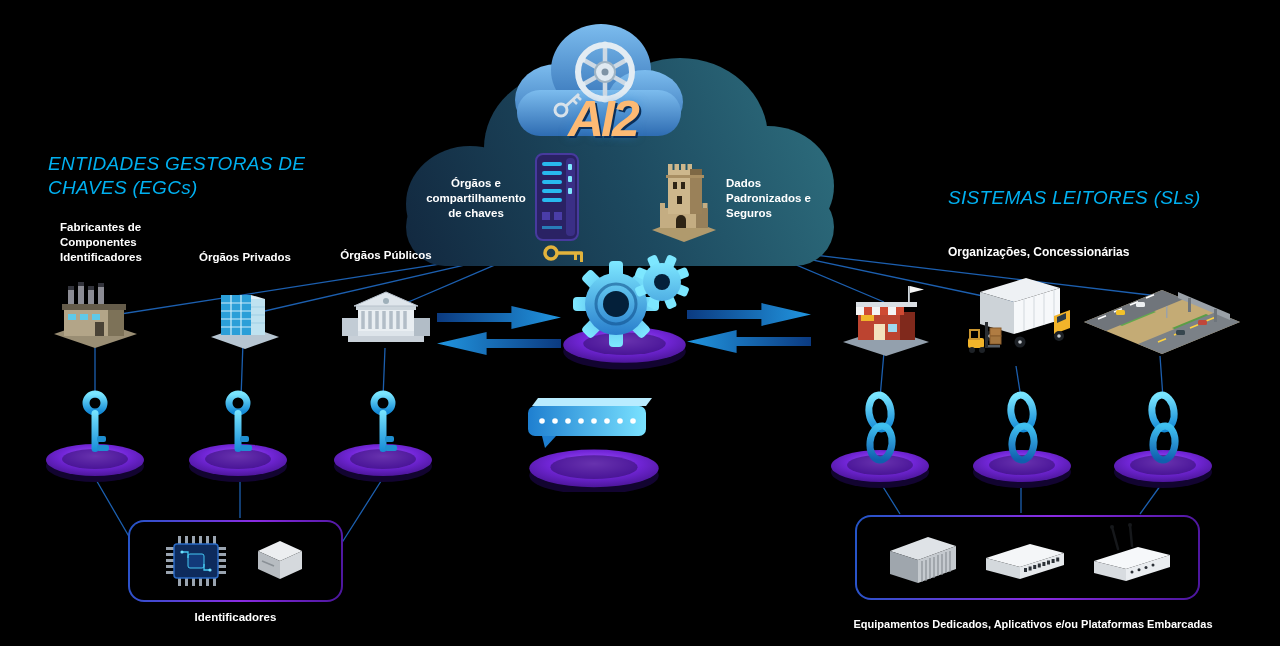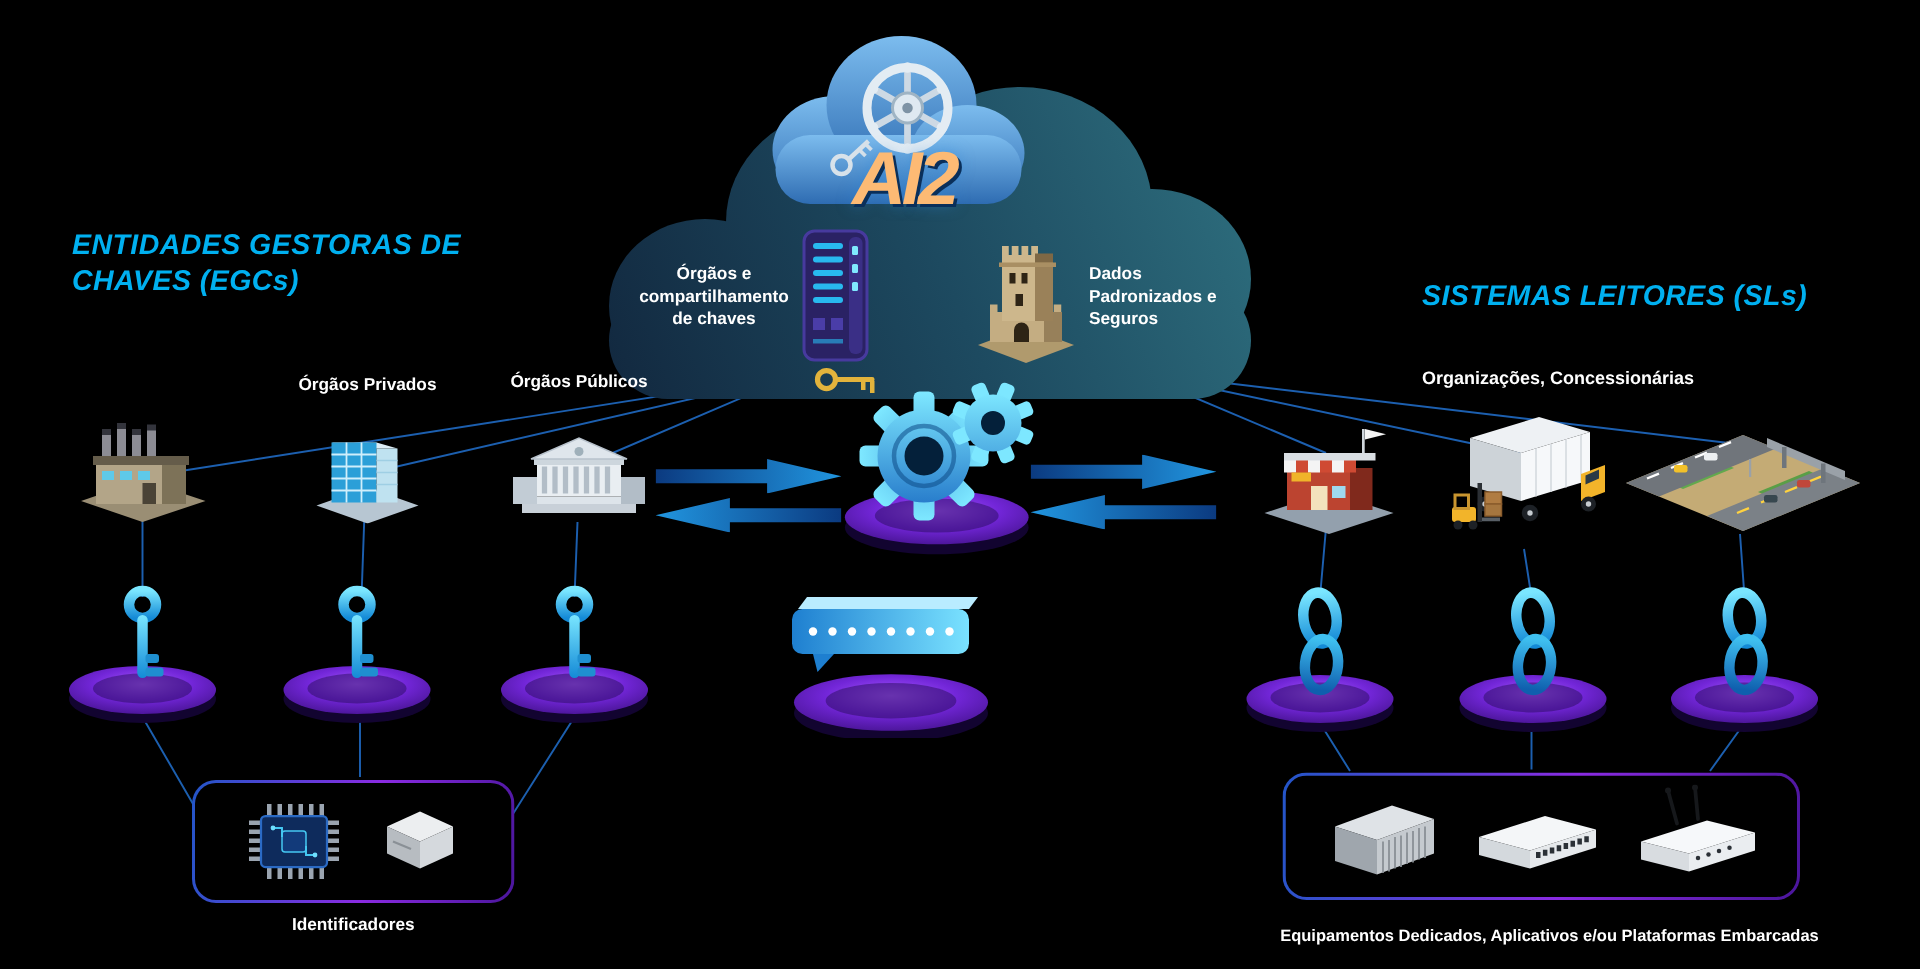--- a/index.html
+++ b/index.html
@@ -2,21 +2,21 @@
 <html><head>
 <meta charset="utf-8">
 <style>
   * { margin:0; padding:0; box-sizing:border-box; }
   html,body { background:#000; }
   body { font-family:"Liberation Sans", sans-serif; }
   .stage { position:relative; width:1280px; height:646px; background:#000; overflow:hidden; }
   .abs { position:absolute; }
   .lbl { color:#fff; font-weight:700; font-size:11.5px; line-height:1.32; }
   .ctr { text-align:center; }
-  .cyt { color:#00b0f0; font-weight:700; font-style:italic; font-size:19px; line-height:1.28; letter-spacing:.3px; }
+  .cyt { color:#00b0f0; font-weight:400; font-style:italic; font-size:19px; line-height:1.28; letter-spacing:.3px; }
   .ai2 { font-size:50px; font-weight:800; font-style:italic; color:#fdba74;
          letter-spacing:-3px; text-shadow:2px 2px 0 #0a2f5a, 0 0 10px rgba(46,134,216,.55); }
   .iobox { border-radius:16px; border:2px solid transparent;
            background: linear-gradient(#000,#000) padding-box,
                        linear-gradient(100deg,#2356c8,#8a2be2 55%,#4b169c) border-box;
            display:flex; align-items:center; justify-content:center; }
   .arrow { position:absolute; }
   .ar { clip-path: polygon(0 30%,60% 30%,60% 0,100% 50%,60% 100%,60% 70%,0 70%);
         background: linear-gradient(90deg,#0b3a80,#2196e0); }
   .al { clip-path: polygon(100% 30%,40% 30%,40% 0,0 50%,40% 100%,40% 70%,100% 70%);
@@ -176,20 +176,21 @@
         <rect x="33" y="36" width="4" height="7"></rect>
         <rect x="29" y="50" width="5" height="8"></rect>
     </g>
     <path d="M28 82v-8a5 5 0 0 1 10 0v8z" fill="#2e2415"></path>
   </svg>
 
   <div class="abs lbl ctr" style="left:424px;top:176px;width:104px">Órgãos e compartilhamento de chaves</div>
   <div class="abs lbl" style="left:726px;top:176px;width:96px">Dados Padronizados e Seguros</div>
 
   <div class="abs cyt" style="left:48px;top:152px;width:260px">ENTIDADES GESTORAS DE CHAVES (EGCs)</div>
+  <div class="abs lbl" style="left:60px;top:220px;width:112px">Fabricantes de Componentes Identificadores</div>
   <div class="abs lbl ctr" style="left:190px;top:250px;width:110px">Órgãos Privados</div>
   <div class="abs lbl ctr" style="left:331px;top:248px;width:110px">Órgãos Públicos</div>
 
   <svg class="abs" style="left:48px;top:282px" width="95" height="68" viewBox="0 0 95 68">
     <polygon points="6,52 47,38 89,52 47,66" fill="#9a8e74"></polygon>
     <g fill="#8c8c94">
       <rect x="20" y="6" width="6" height="18"></rect>
         <rect x="30" y="2" width="6" height="22"></rect>
       <rect x="40" y="6" width="6" height="18"></rect>
         <rect x="50" y="3" width="6" height="21"></rect>

